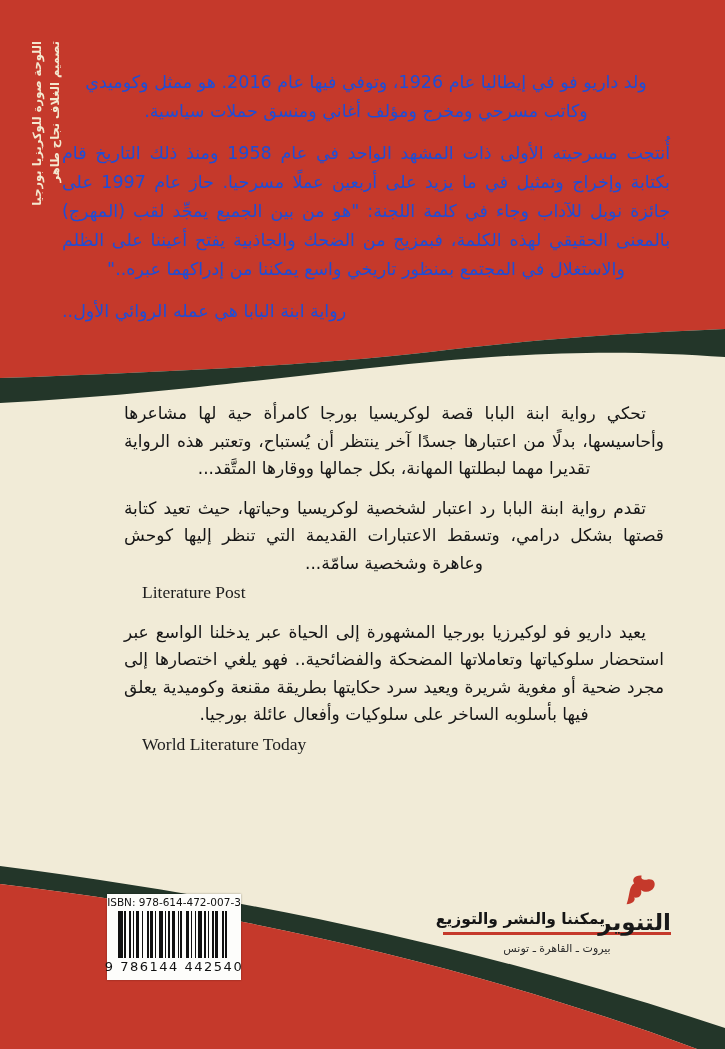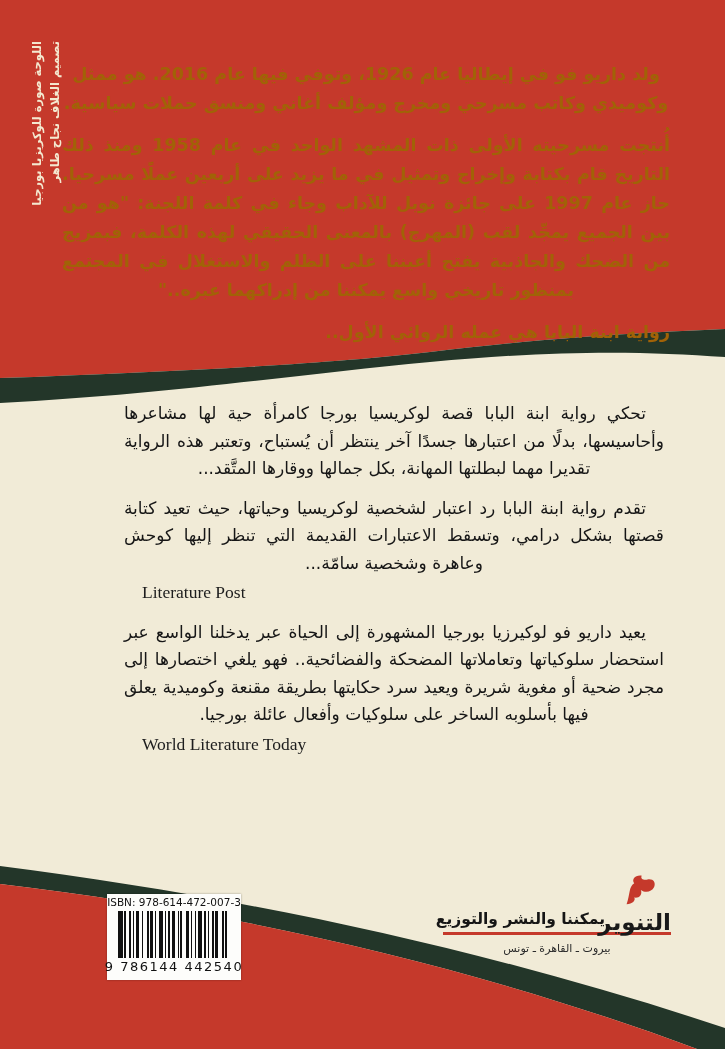--- a/index.html
+++ b/index.html
@@ -13,28 +13,28 @@
   
   .spine{
     position:absolute;left:29px;top:353px;width:312px;
     transform:rotate(-90deg);transform-origin:0 0;
     direction:rtl;text-align:right;
     color:#f4e9d0;font-size:11.5px;line-height:1.55;font-weight:bold;
   }
 
   
   .red-text{
-    position:absolute;left:62px;top:60px;width:608px;
-    direction:rtl;color:#a16207;
-    font-size:17.5px;line-height:1.66;font-weight:bold;
+    position:absolute;left:62px;top:68px;width:608px;
+    direction:rtl;color:#1d4ed8;
+    font-size:17.5px;line-height:1.66;font-weight:normal;
   }
   .red-text p{margin:0 0 13px 0;}
   .p-center{text-align:center;}
   .p-justify{text-align:justify;text-align-last:center;}
-  .closing{margin-top:16px;text-align:right;}
+  .closing{margin-top:16px;text-align:left;}
 
   
   .reviews{
     position:absolute;left:92px;top:400px;width:572px;
     direction:rtl;color:#161616;font-size:17px;line-height:1.62;
   }
   .review{margin-bottom:12px;margin-left:32px;}
   .review .ar{
     margin:0;text-align:justify;text-align-last:center;text-indent:18px;
   }

